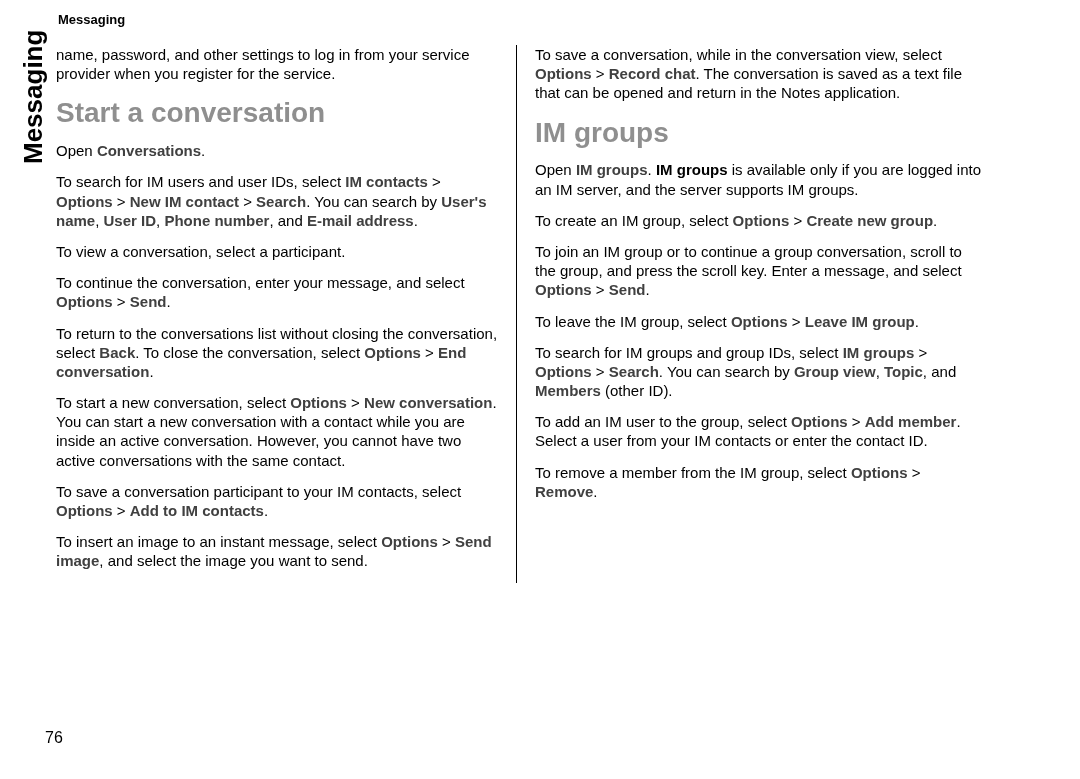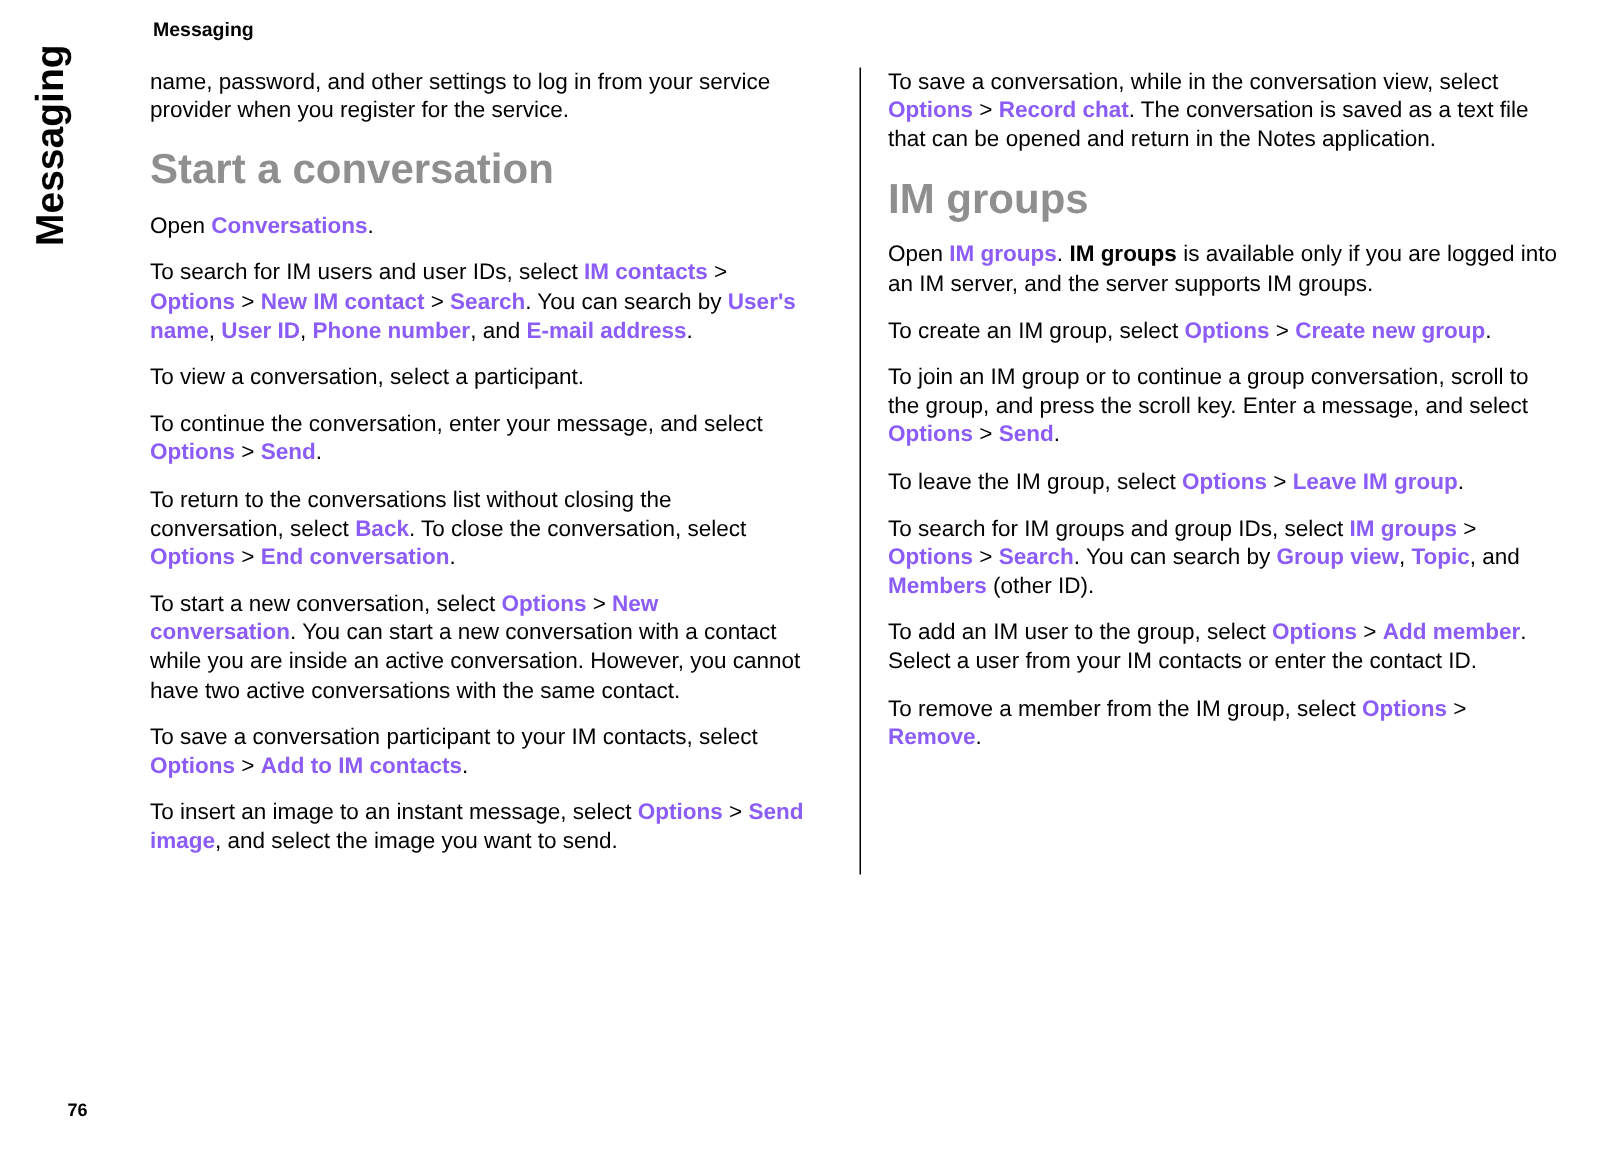--- a/index.html
+++ b/index.html
@@ -10,21 +10,21 @@
     font-family: Verdana, Geneva, sans-serif;
     position: relative;
     overflow: hidden;
     color: #000;
   }
   .page {
     position: absolute;
     left: 0; top: 0;
     width: 1080px;
     height: 779px;
-    padding: 12px 40px 20px 82px;
+    padding: 12px 40px 20px 38px;
   }
   .header {
     font-size: 13px;
     font-weight: 700;
     margin-bottom: 18px;
     margin-left: 20px;
   }
   .side-tab {
     position: absolute;
     left: 20px;
@@ -34,21 +34,21 @@
     font-size: 26px;
     font-weight: 700;
     color: #000;
     line-height: 1;
     width: 200px;
     text-align: left;
     translate: 0 140px;
   }
   .cols {
     display: flex;
-    gap: 16px;
+    gap: 0;
     margin-left: 18px;
   }
   .col {
     width: 460px;
     font-size: 15px;
     line-height: 1.28;
   }
   .col-left { padding-right: 18px; }
   .col-right {
     padding-left: 18px;
@@ -57,27 +57,27 @@
   }
   .p { margin-bottom: 12px; }
   .h2 {
     font-size: 28px;
     font-weight: 700;
     color: #8f8f8f;
     margin-top: 10px;
     margin-bottom: 10px;
   }
   .b { font-weight: 700; }
-  .blue { color: #8b5cf6; font-weight: 700; }
+  .blue { color: #404040; font-weight: 700; }
   .pagenum {
     position: absolute;
     left: 45px;
     bottom: 32px;
-    font-size: 12px;
-    font-weight: 700;
+    font-size: 16px;
+    font-weight: 400;
   }
 </style>
 </head>
 <body>
 
 <div class="page">
 
   <div class="header">Messaging</div>
 
   <div class="side-tab">Messaging</div>

